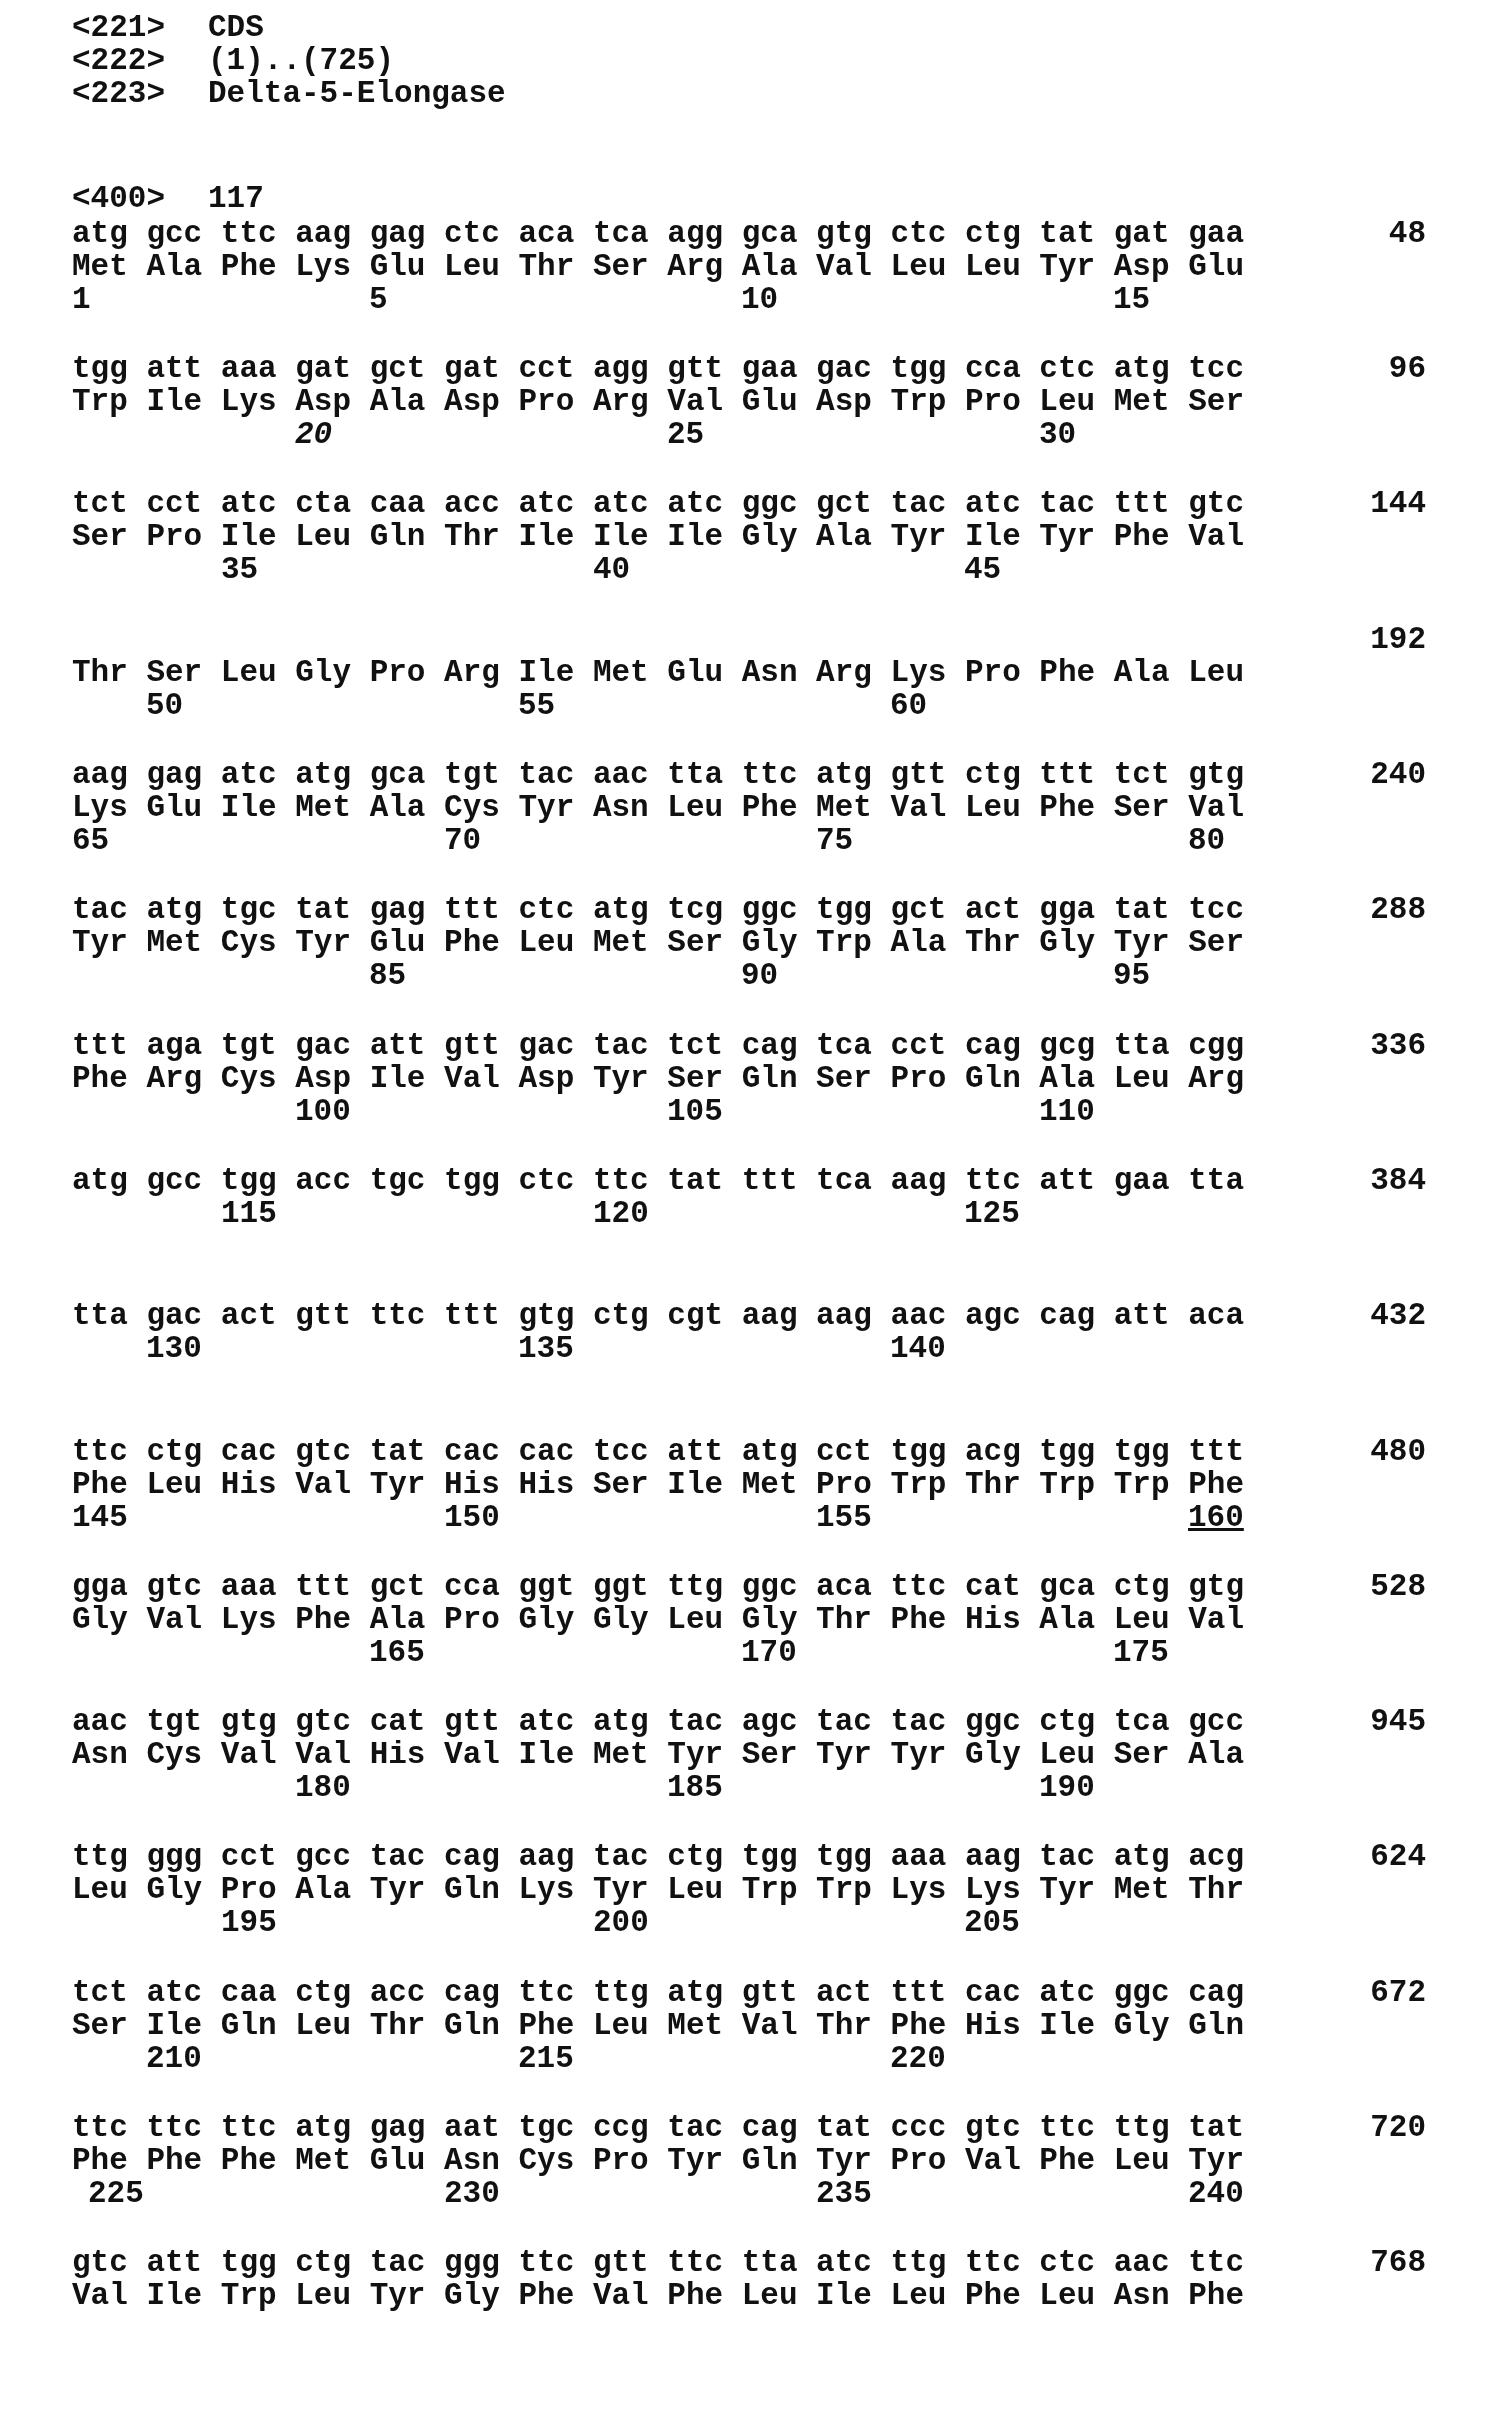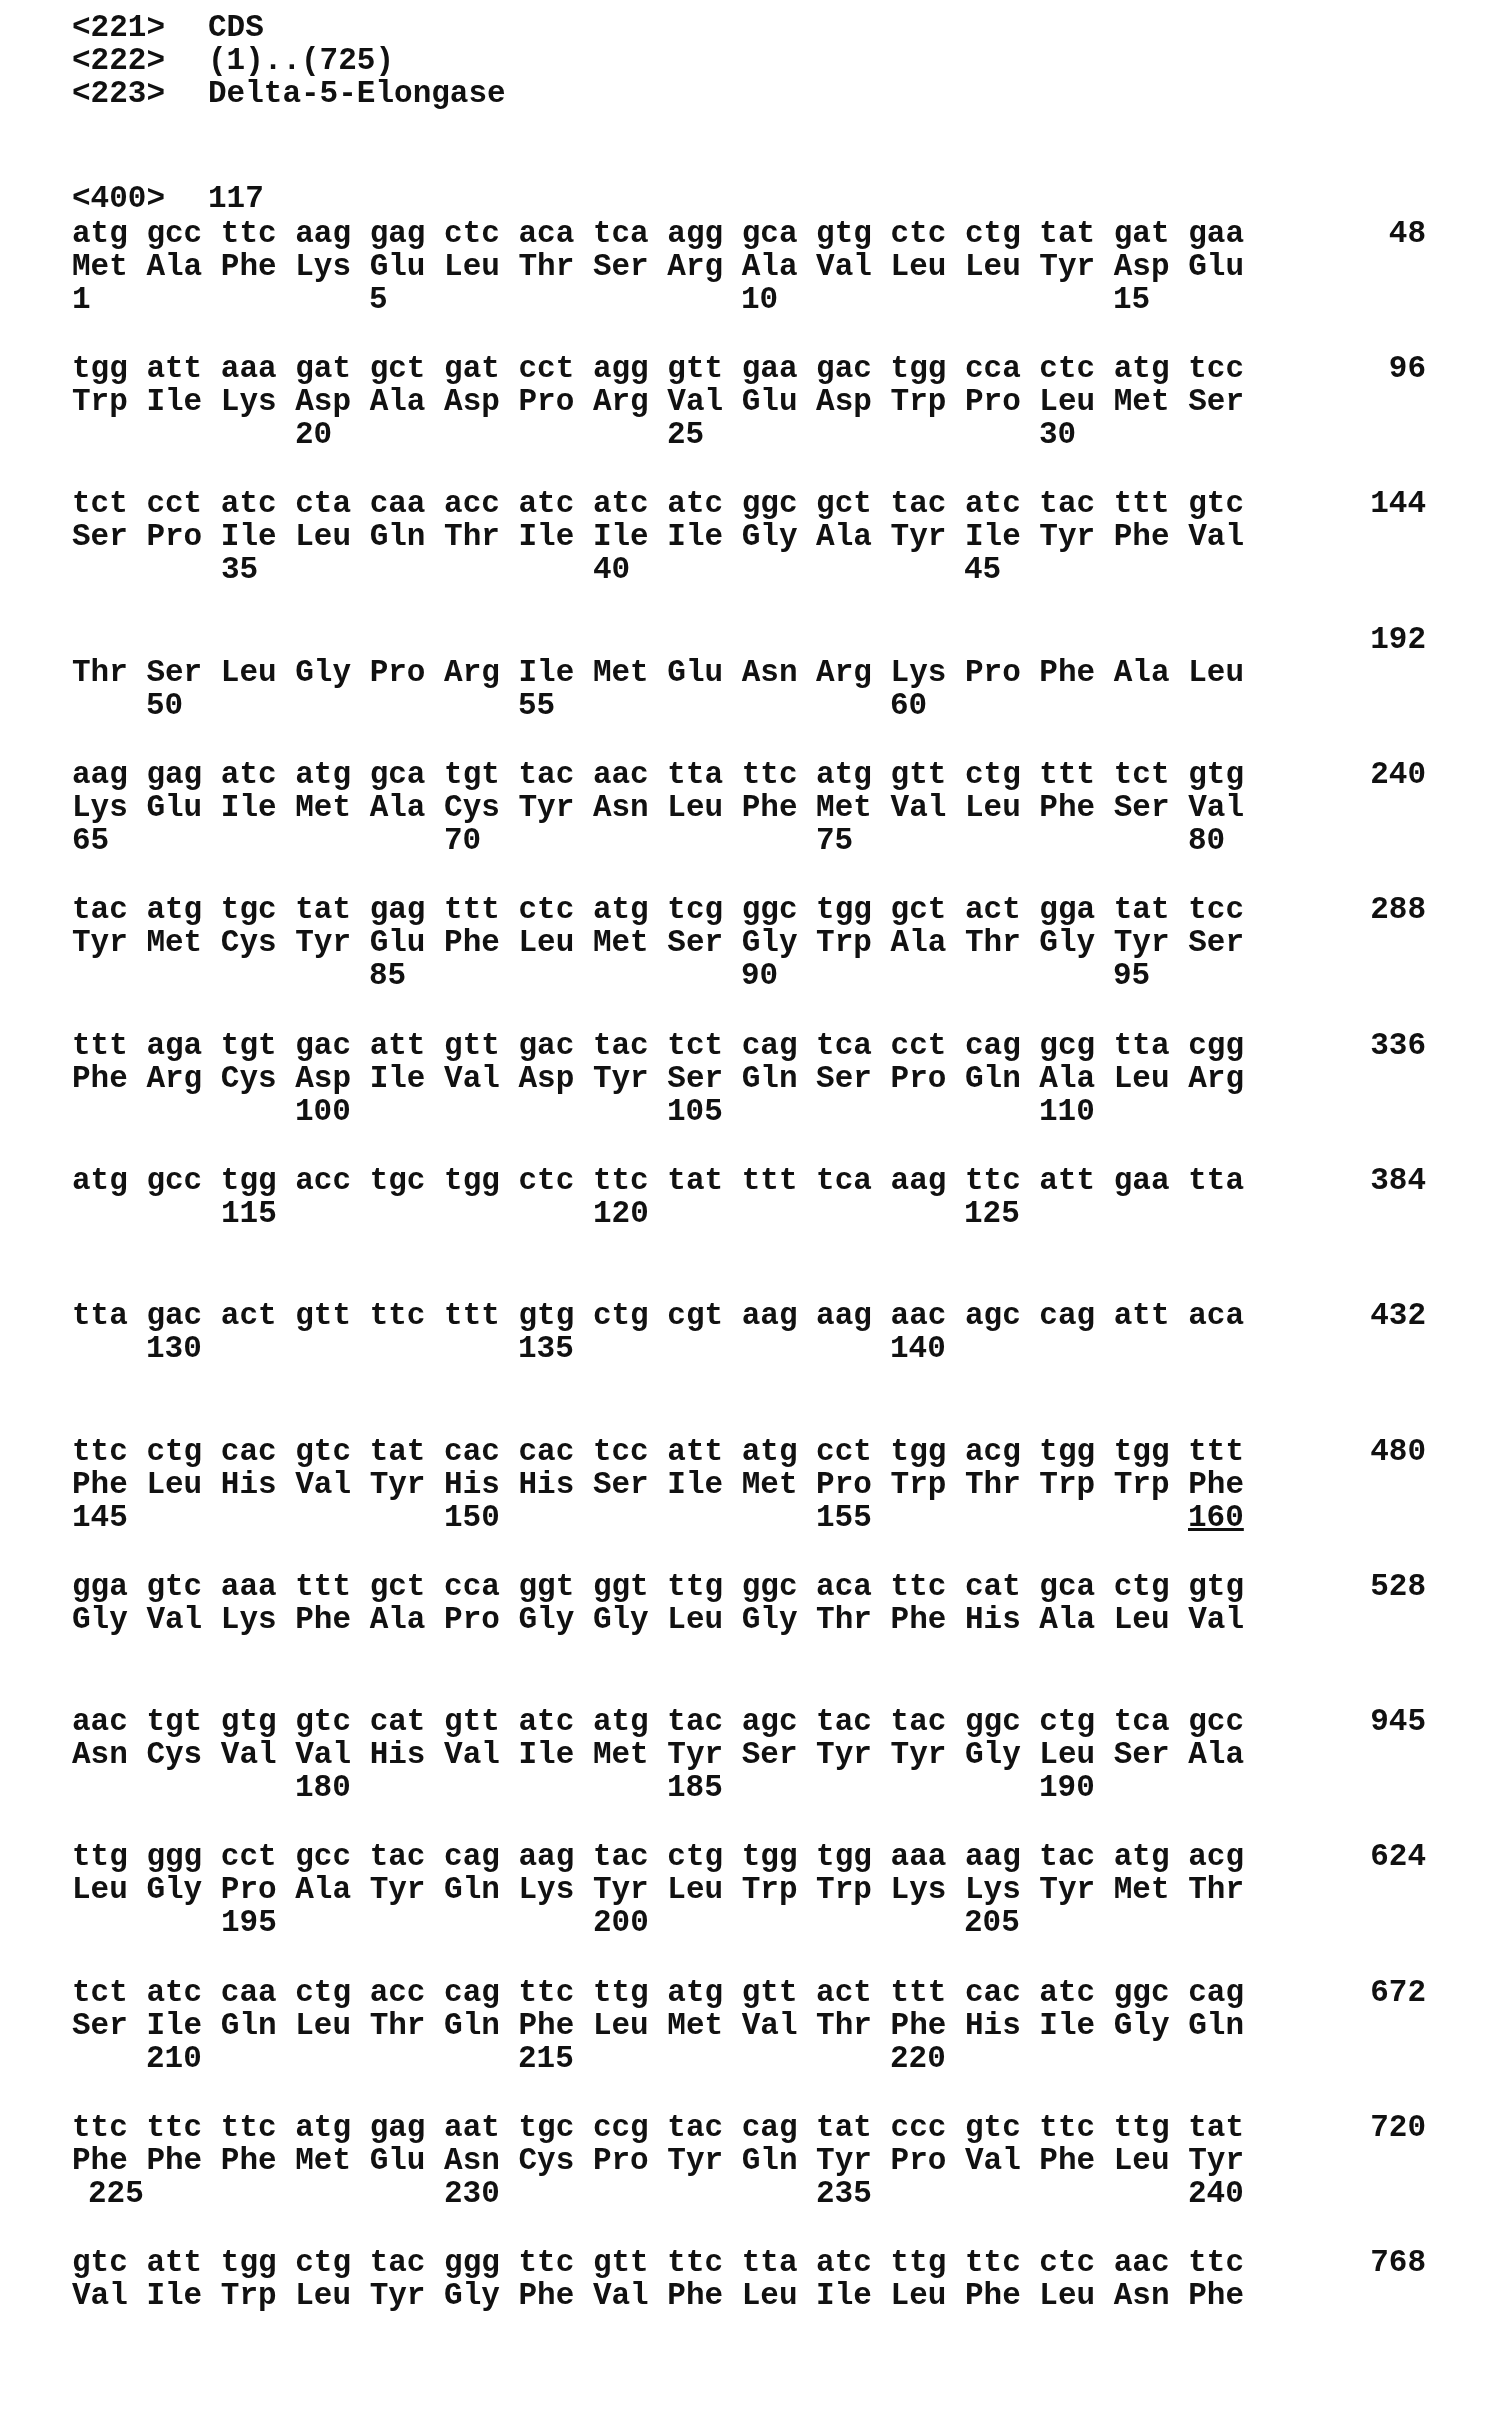--- a/index.html
+++ b/index.html
@@ -25,21 +25,21 @@
   <div class="hdr" style="top:182px"><span class="tag">&lt;400&gt;</span><span>117</span></div>
   <div id="blocks">
       <div class="block" style="top: 217px;">
         <div class="line"><span>atg gcc ttc aag gag ctc aca tca agg gca gtg ctc ctg tat gat gaa</span><span class="num">48</span></div>
         <div class="line"><span>Met Ala Phe Lys Glu Leu Thr Ser Arg Ala Val Leu Leu Tyr Asp Glu</span></div>
         <div class="line"><span class="pos" style="left: 0px;">1</span><span class="pos" style="left: 297px;">5</span><span class="pos" style="left: 669px;">10</span><span class="pos" style="left: 1041px;">15</span></div>
       </div>
       <div class="block" style="top: 352px;">
         <div class="line"><span>tgg att aaa gat gct gat cct agg gtt gaa gac tgg cca ctc atg tcc</span><span class="num">96</span></div>
         <div class="line"><span>Trp Ile Lys Asp Ala Asp Pro Arg Val Glu Asp Trp Pro Leu Met Ser</span></div>
-        <div class="line"><span class="pos" style="left: 223px;">20</span><span class="pos" style="left: 595px;">25</span><span class="pos" style="left: 967px;">30</span></div>
+        <div class="line"><span class="pos" style="left: 223px; font-style: italic;">20</span><span class="pos" style="left: 595px;">25</span><span class="pos" style="left: 967px;">30</span></div>
       </div>
       <div class="block" style="top: 487px;">
         <div class="line"><span>tct cct atc cta caa acc atc atc atc ggc gct tac atc tac ttt gtc</span><span class="num">144</span></div>
         <div class="line"><span>Ser Pro Ile Leu Gln Thr Ile Ile Ile Gly Ala Tyr Ile Tyr Phe Val</span></div>
         <div class="line"><span class="pos" style="left: 149px;">35</span><span class="pos" style="left: 521px;">40</span><span class="pos" style="left: 892px;">45</span></div>
       </div>
       <div class="block" style="top: 623px;">
         <div class="line"><span class="num">192</span></div>
         <div class="line"><span>Thr Ser Leu Gly Pro Arg Ile Met Glu Asn Arg Lys Pro Phe Ala Leu</span></div>
         <div class="line"><span class="pos" style="left: 74px;">50</span><span class="pos" style="left: 446px;">55</span><span class="pos" style="left: 818px;">60</span></div>
@@ -68,20 +68,21 @@
         <div class="line"><span class="pos" style="left: 74px;">130</span><span class="pos" style="left: 446px;">135</span><span class="pos" style="left: 818px;">140</span></div>
       </div>
       <div class="block" style="top: 1435px;">
         <div class="line"><span>ttc ctg cac gtc tat cac cac tcc att atg cct tgg acg tgg tgg ttt</span><span class="num">480</span></div>
         <div class="line"><span>Phe Leu His Val Tyr His His Ser Ile Met Pro Trp Thr Trp Trp Phe</span></div>
         <div class="line"><span class="pos" style="left: 0px;">145</span><span class="pos" style="left: 372px;">150</span><span class="pos" style="left: 744px;">155</span><span class="pos" style="left: 1116px; text-decoration: underline;">160</span></div>
       </div>
       <div class="block" style="top: 1570px;">
         <div class="line"><span>gga gtc aaa ttt gct cca ggt ggt ttg ggc aca ttc cat gca ctg gtg</span><span class="num">528</span></div>
         <div class="line"><span>Gly Val Lys Phe Ala Pro Gly Gly Leu Gly Thr Phe His Ala Leu Val</span></div>
+        <div class="line"><span class="pos" style="left: 297px;">165</span><span class="pos" style="left: 669px;">170</span><span class="pos" style="left: 1041px;">175</span></div>
       </div>
       <div class="block" style="top: 1705px;">
         <div class="line"><span>aac tgt gtg gtc cat gtt atc atg tac agc tac tac ggc ctg tca gcc</span><span class="num">945</span></div>
         <div class="line"><span>Asn Cys Val Val His Val Ile Met Tyr Ser Tyr Tyr Gly Leu Ser Ala</span></div>
         <div class="line"><span class="pos" style="left: 223px;">180</span><span class="pos" style="left: 595px;">185</span><span class="pos" style="left: 967px;">190</span></div>
       </div>
       <div class="block" style="top: 1840px;">
         <div class="line"><span>ttg ggg cct gcc tac cag aag tac ctg tgg tgg aaa aag tac atg acg</span><span class="num">624</span></div>
         <div class="line"><span>Leu Gly Pro Ala Tyr Gln Lys Tyr Leu Trp Trp Lys Lys Tyr Met Thr</span></div>
         <div class="line"><span class="pos" style="left: 149px;">195</span><span class="pos" style="left: 521px;">200</span><span class="pos" style="left: 892px;">205</span></div>

